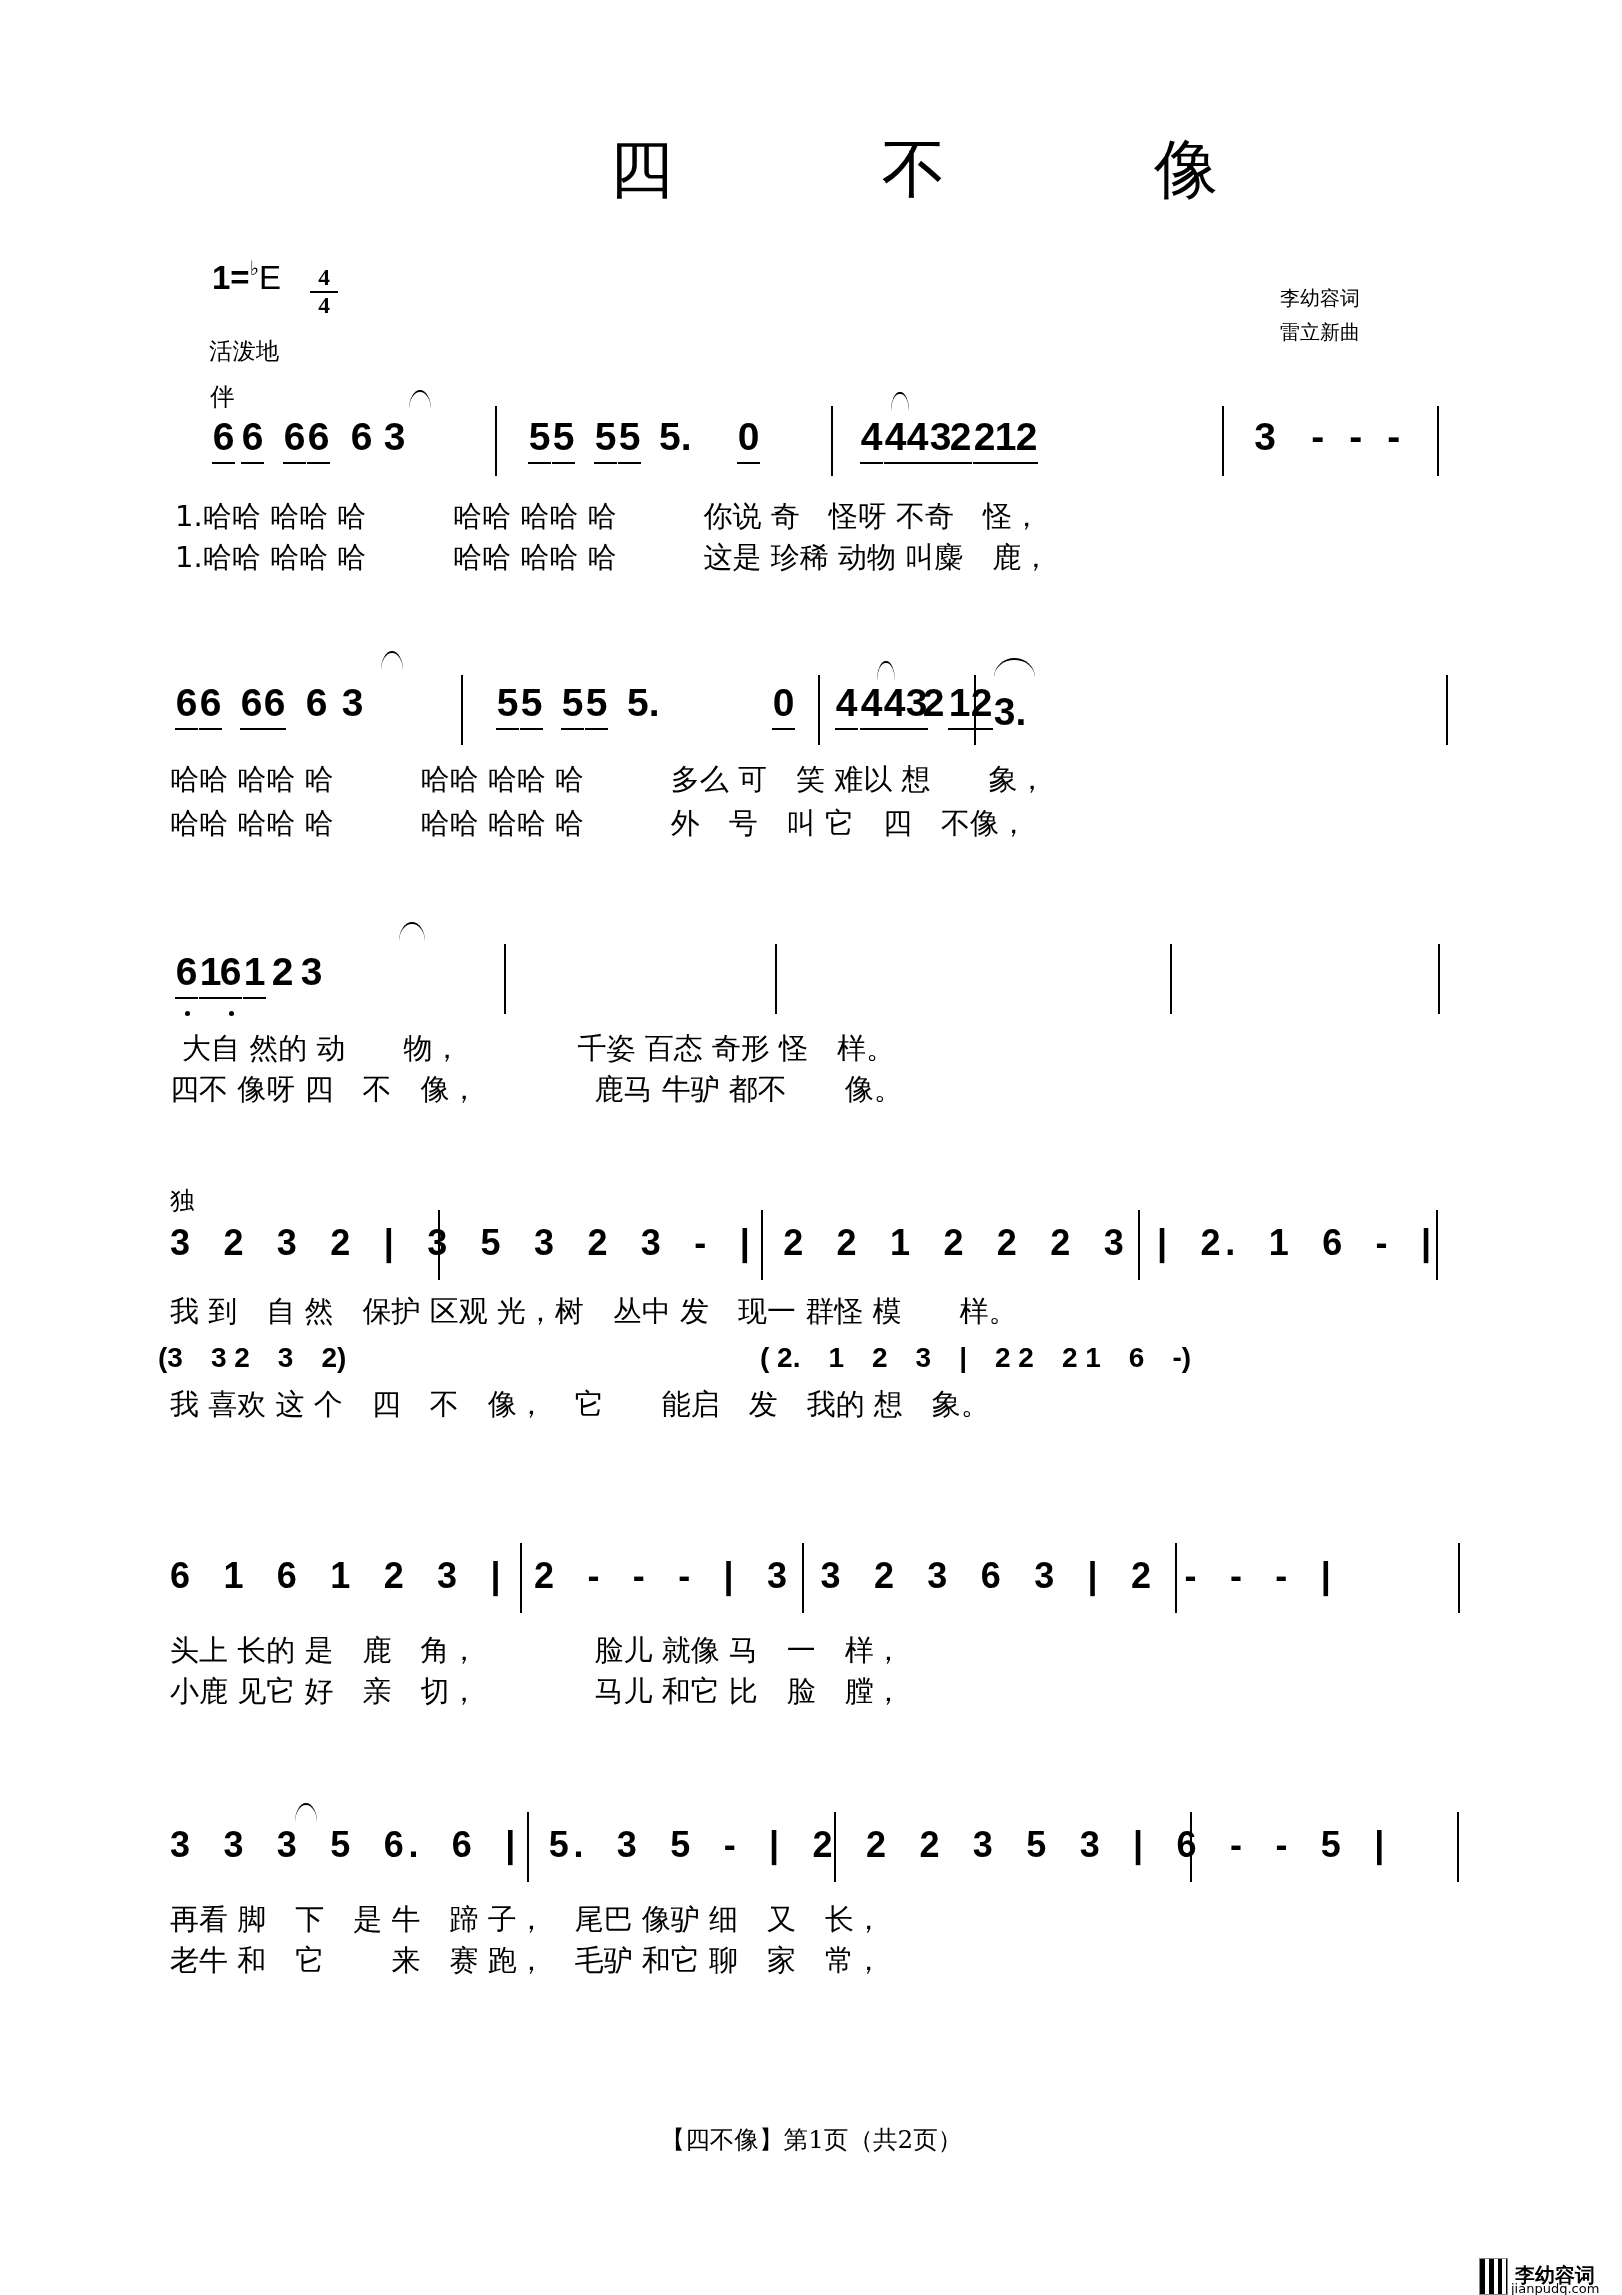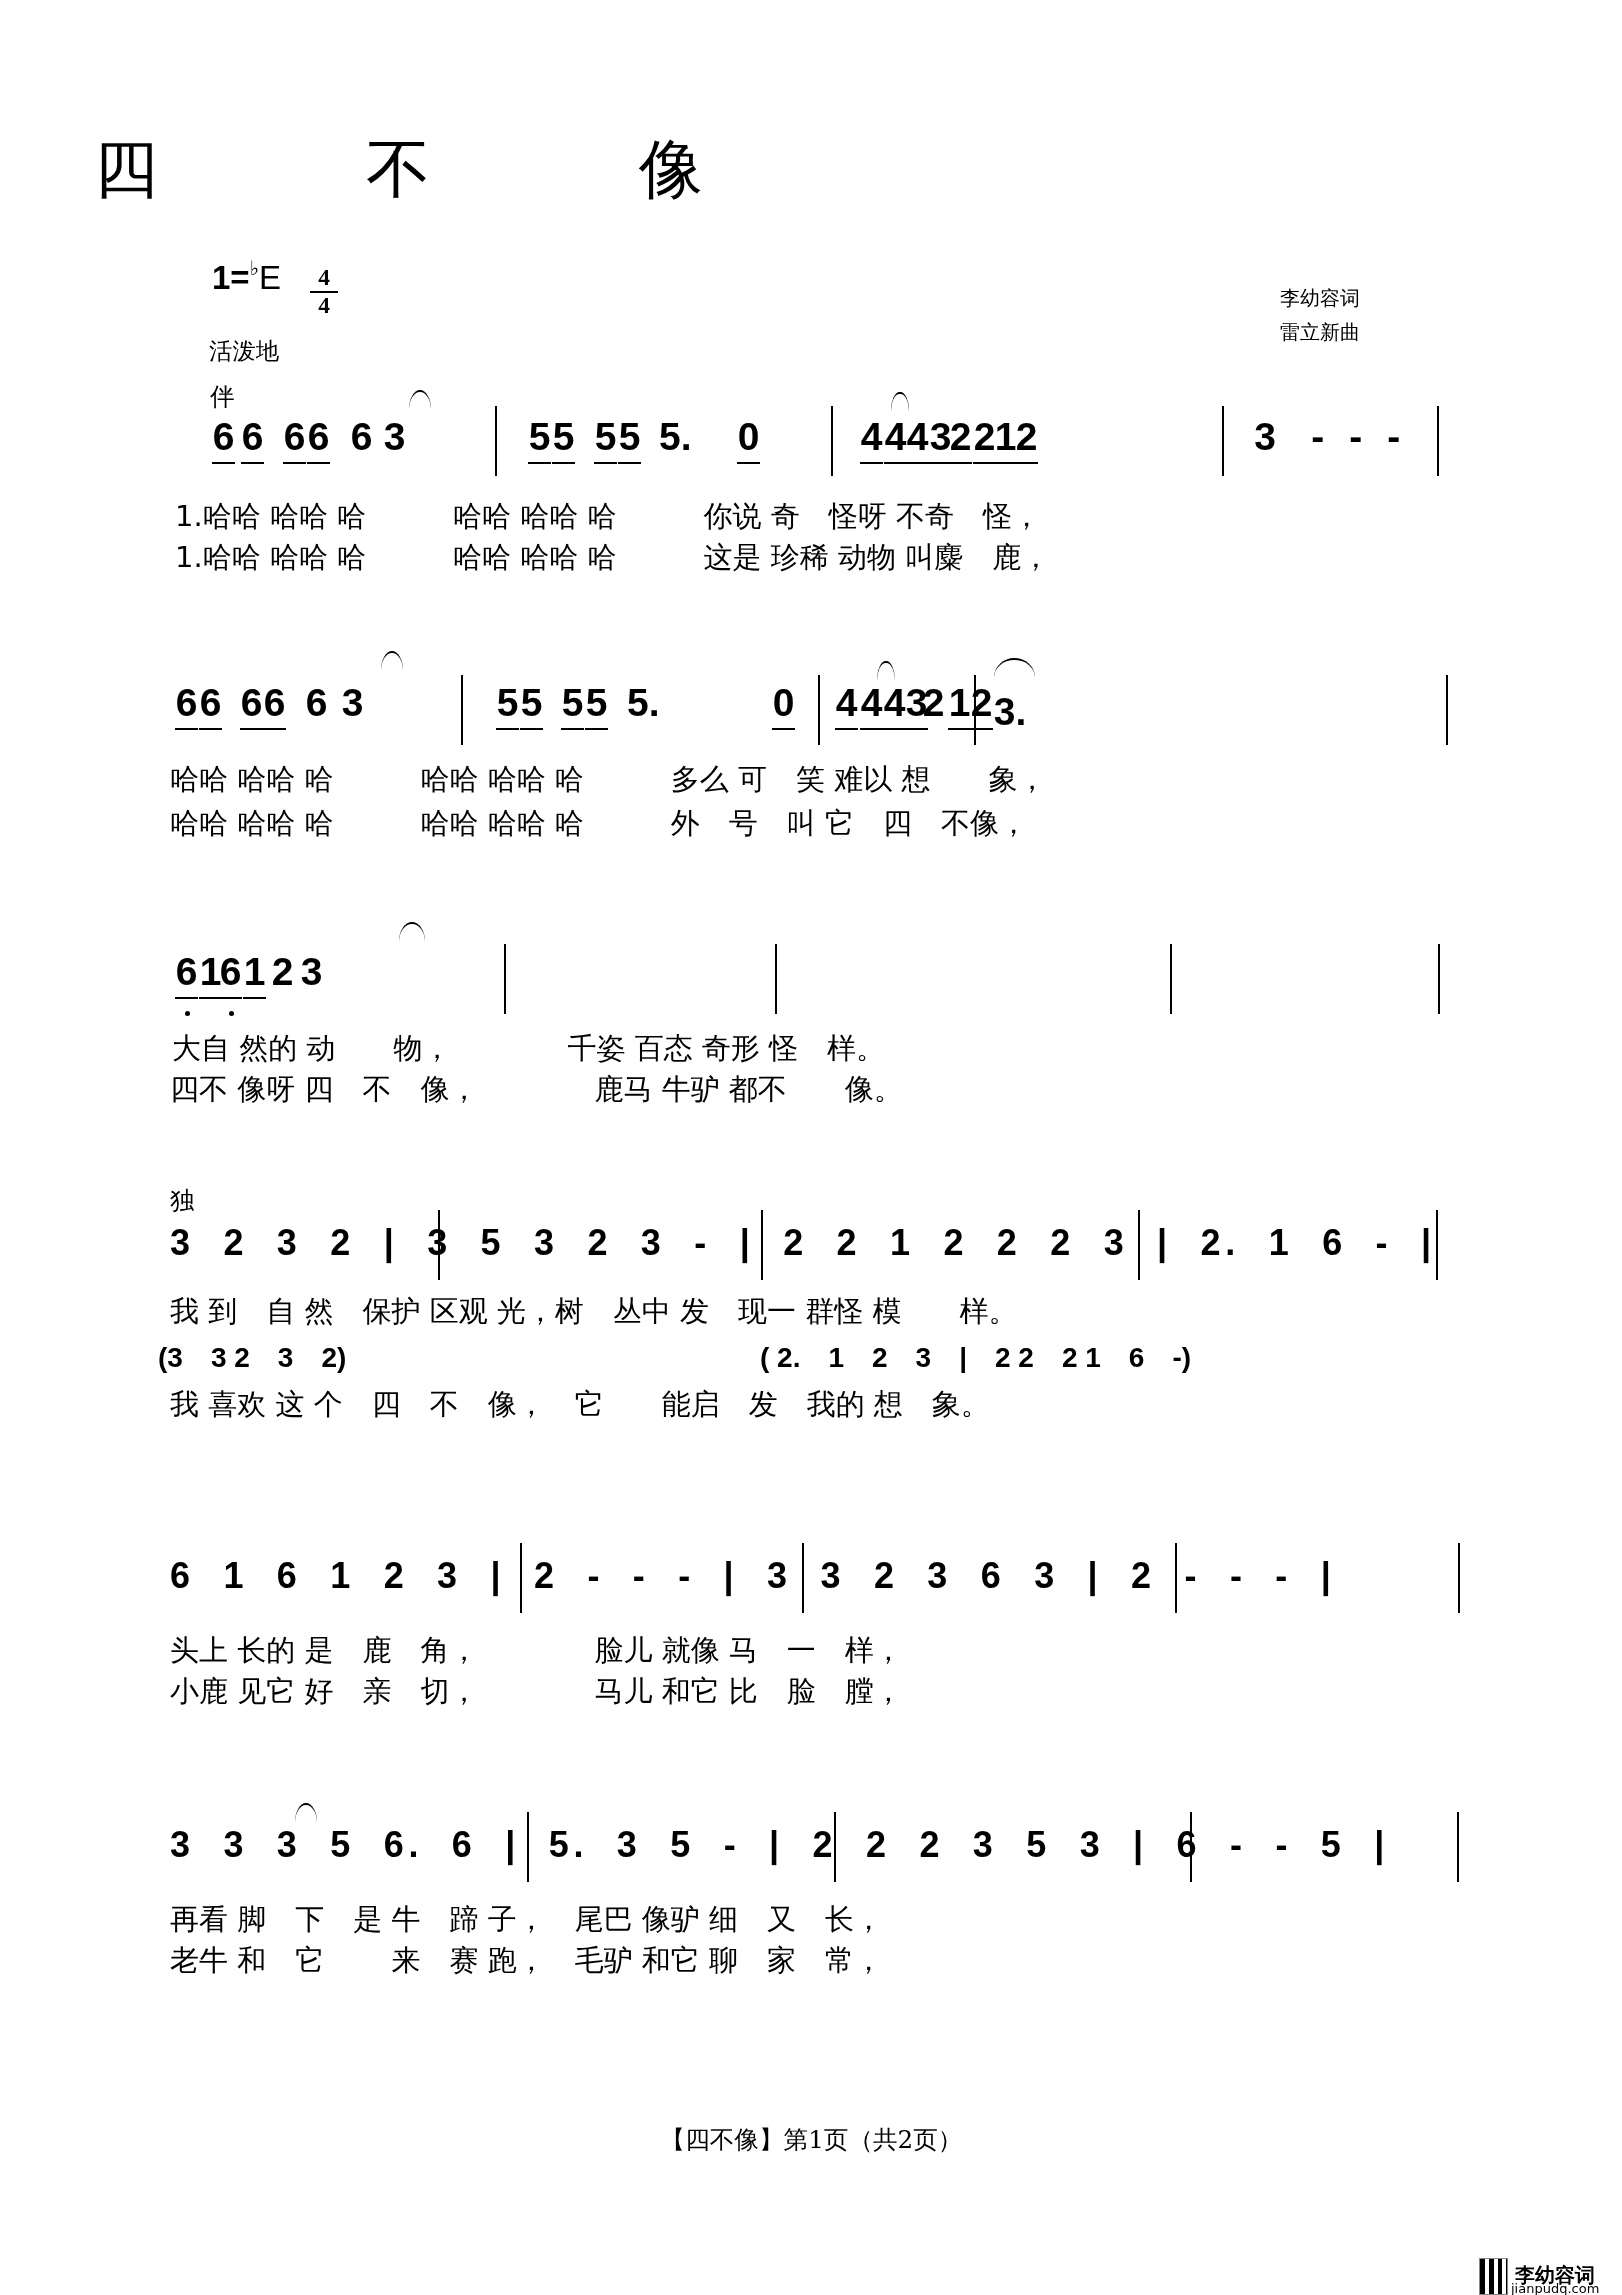--- a/index.html
+++ b/index.html
@@ -1,18 +1,18 @@
 <!DOCTYPE html>
 <html style="font-size:9.4px"><head>
 <meta charset="utf-8">
 <style>
   html, body { margin:0; padding:0; background:#ffffff; }
   body { width:1623px; height:2295px; position:relative; overflow:hidden; color:#000; font-family:"DejaVu Sans", sans-serif; }
   .abs { position:absolute; }
-  .title { left:0; width:1312px; top:126px; text-align:left; font-family:"DejaVu Serif", serif; font-size:64px; letter-spacing:94px; text-indent:94px; }
+  .title { left:0; width:1312px; top:126px; text-align:right; font-family:"DejaVu Serif", serif; font-size:64px; letter-spacing:94px; text-indent:94px; }
   .key { left:212px; top:256px; font-size:33px; font-weight:bold; font-family:Liberation Sans, sans-serif; }
   .key .flat { font-size:20px; vertical-align:14px; font-weight:normal; }
   .key .E { font-weight:normal; }
   .frac { left:310px; top:266px; width:28px; text-align:center; font-family:"Liberation Serif", serif; font-weight:bold; font-size:23.4px; line-height:23.4px; }
   .frac .bar { border-top:2.9px solid #000; margin:1.2px 0; }
   .tempo { left:209px; top:335px; font-size:23.4px; }
   .credits { left:1280px; top:281px; font-size:20px; line-height:34px; }
   .voice { font-size:24.6px; }
   .notes { position:absolute; height:53px; font-family:"Liberation Sans", sans-serif; font-weight:bold; font-size:39px; }
   .n { position:absolute; width:23.4px; text-align:center; top:0; }
@@ -124,21 +124,21 @@
     <span class="n ul" style="left:243px">1</span>
   <span class="n" style="left:271px">2</span>
     <span class="n" style="left:300px">3</span>
 
 </div>
 <div class="slur" style="left:399px;top:922px;width:26px"></div>
 <div class="barline" style="left:504px;top:944px;height:70px"></div>
 <div class="barline" style="left:775px;top:944px;height:70px"></div>
 <div class="barline" style="left:1170px;top:944px;height:70px"></div>
 <div class="barline" style="left:1438px;top:944px;height:70px"></div>
-<div class="lyr" style="left:172px;top:1029px">大自 然的 动　　物，　　　　千姿 百态 奇形 怪　样。</div>
+<div class="lyr" style="left:182px;top:1029px">大自 然的 动　　物，　　　　千姿 百态 奇形 怪　样。</div>
 <div class="lyr" style="left:170px;top:1070px">四不 像呀 四　不　像，　　　　鹿马 牛驴 都不　　像。</div>
 
 <div class="abs voice" style="left:170px;top:1184px">独</div>
 <div class="barline" style="left:438px;top:1210px;height:70px"></div>
 <div class="barline" style="left:761px;top:1210px;height:70px"></div>
 <div class="barline" style="left:1138px;top:1210px;height:70px"></div>
 <div class="barline" style="left:1436px;top:1210px;height:70px"></div>
 <div class="lyr" style="left:170px;top:1292px">我 到　自 然　保护 区观 光，树　丛中 发　现一 群怪 模　　样。</div>
 <div class="small-notes" style="left:158px;top:1339px">(3　3 2　3　2)</div>
 <div class="small-notes" style="left:760px;top:1339px">( 2.　1　2　3　|　2 2　2 1　6　-)</div>

